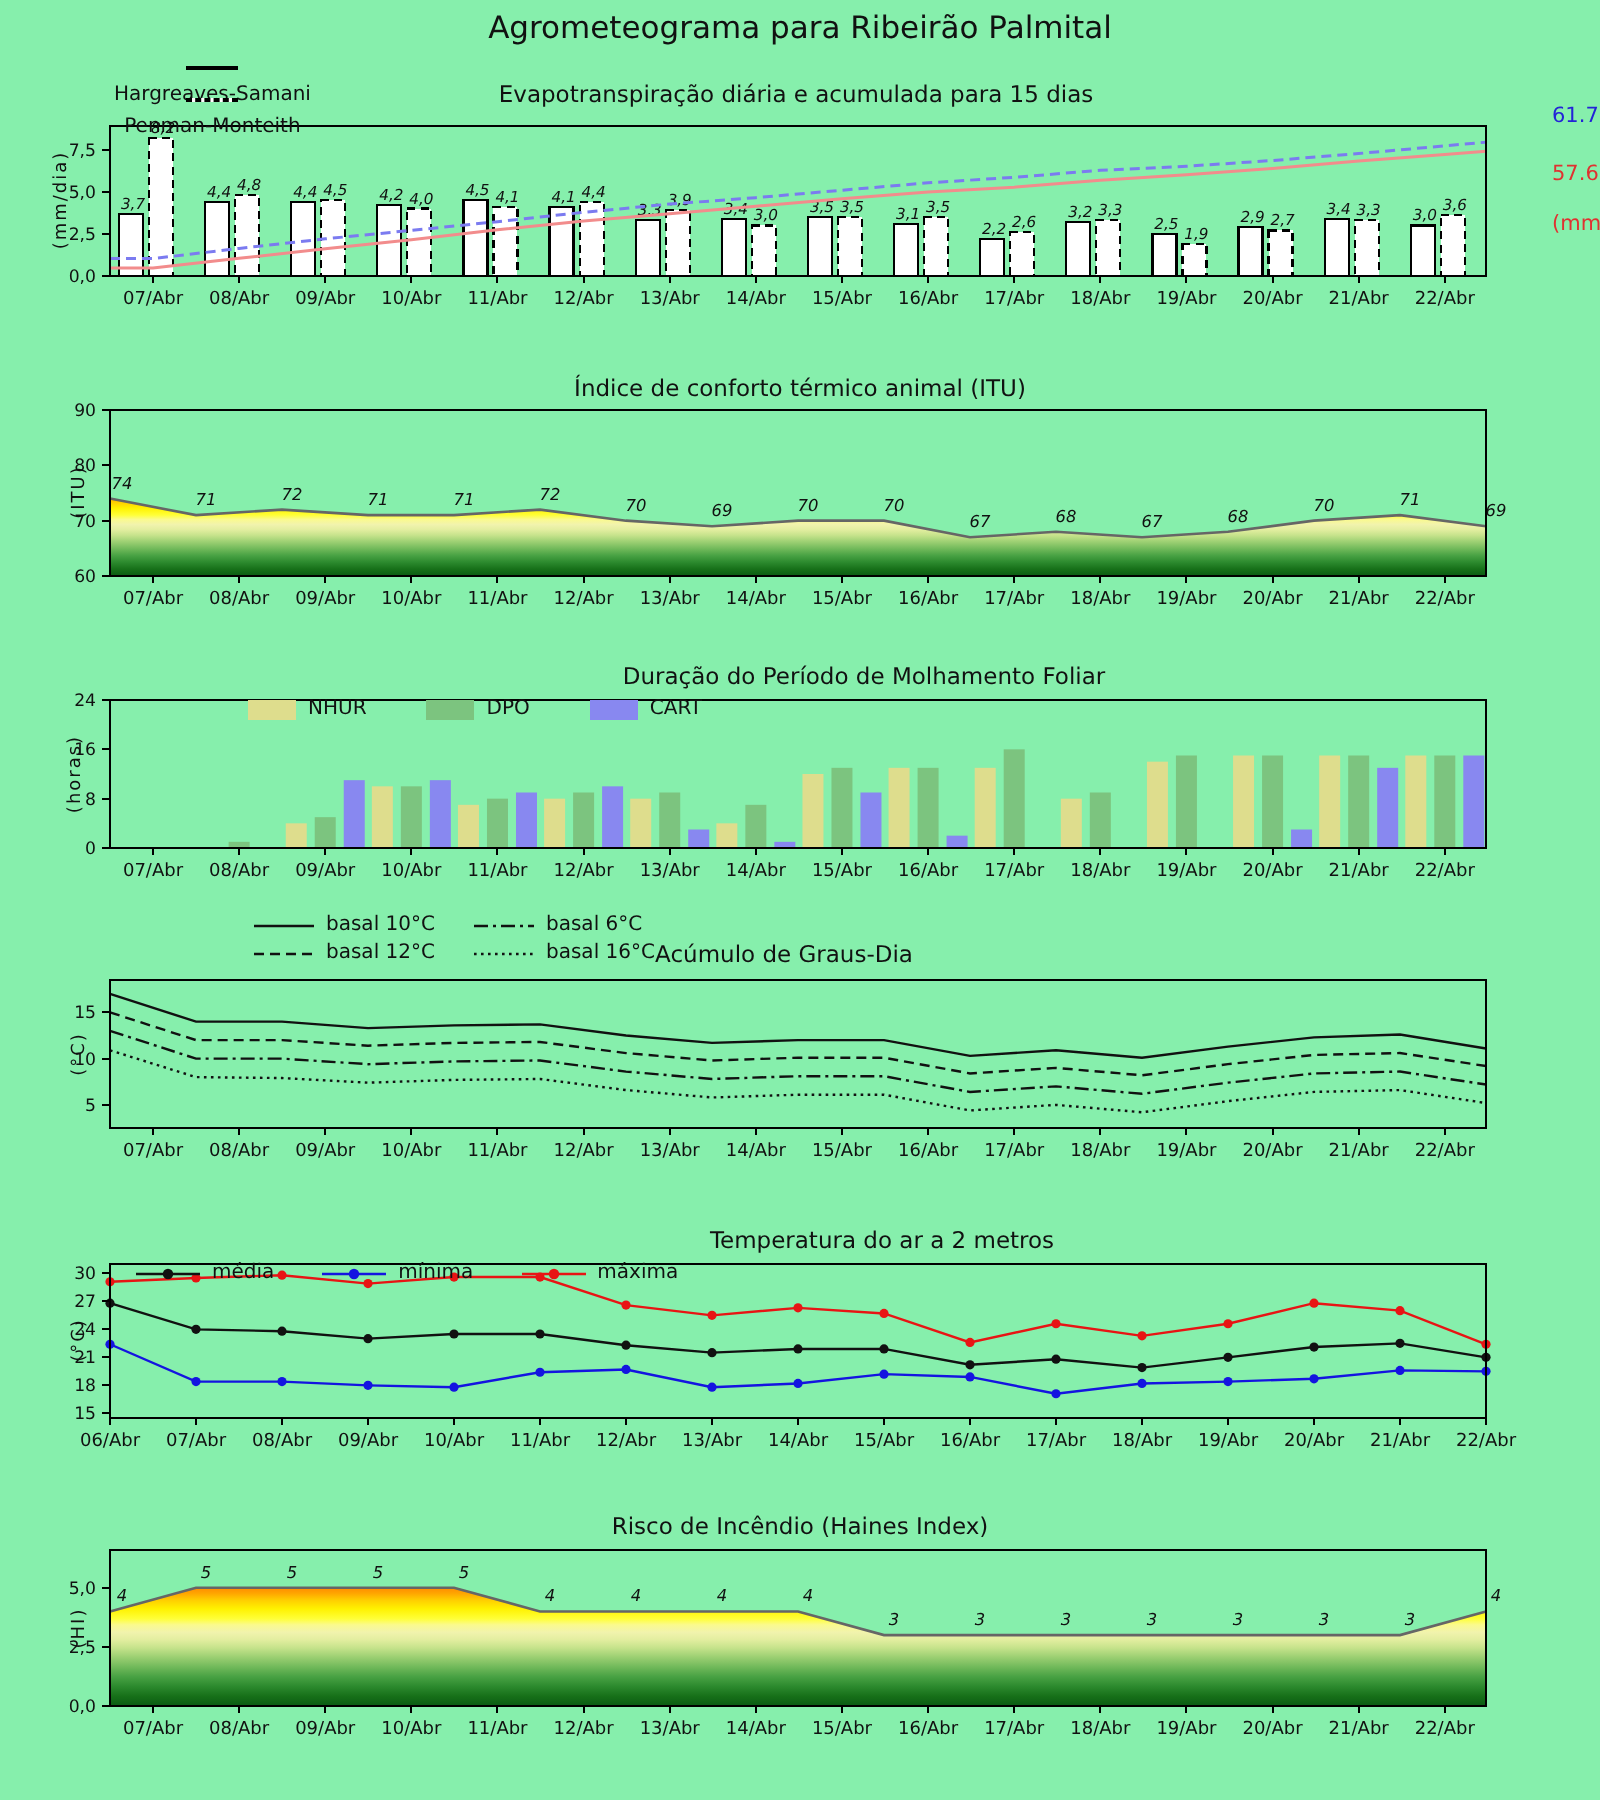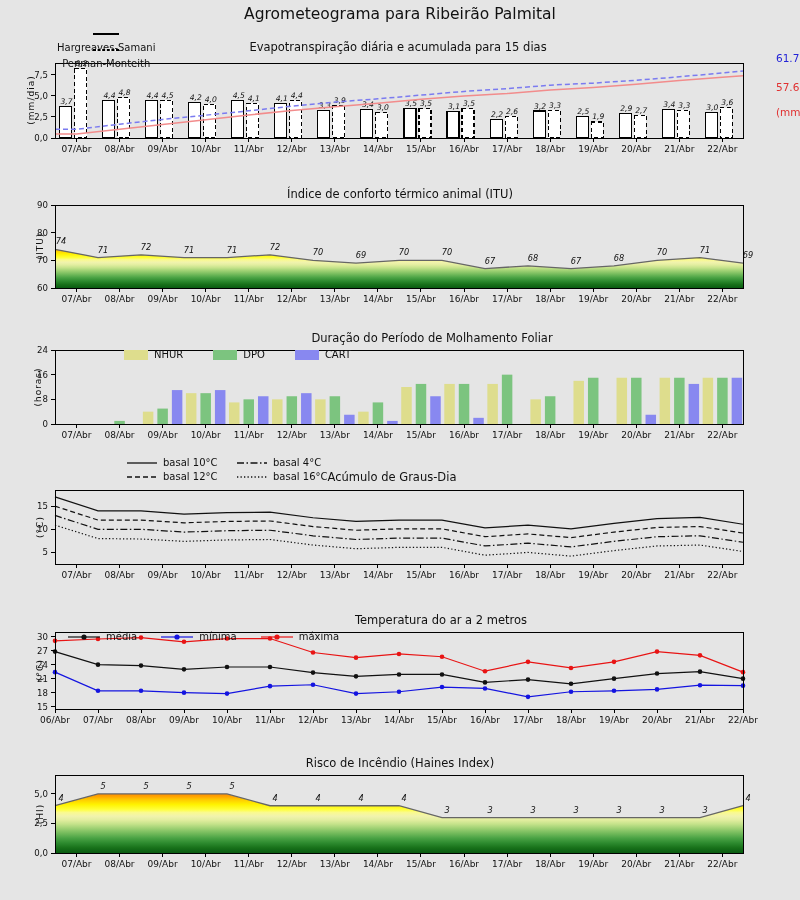--- a/index.html
+++ b/index.html
@@ -1,16 +1,16 @@
 <!DOCTYPE html>
 <html><head>
 <meta charset="utf-8">
 <style>
   html,body{margin:0;padding:0;background:#fff;}
-  .fig{position:relative;width:800px;height:900px;background:#e5e5e5;
+  .fig{position:relative;width:800px;height:900px;background:#86efac;
        font-family:"DejaVu Sans","Liberation Sans",sans-serif;color:#111;overflow:hidden;}
   .fig svg text{font-family:"DejaVu Sans","Liberation Sans",sans-serif;}
   .main-title{position:absolute;left:0;top:5px;width:100%;text-align:center;
        font-size:15.5px;color:#111;}
   .stitle{position:absolute;transform:translateX(-50%);font-size:11.5px;white-space:nowrap;color:#111;}
   .ylab{position:absolute;transform:translate(-50%,-50%) rotate(-90deg);
        font-size:9px;letter-spacing:1px;white-space:nowrap;color:#111;}
   .legend{position:absolute;display:flex;align-items:center;font-size:10px;color:#111;margin-top:20px;}
   .legend .item{display:flex;align-items:center;gap:6px;white-space:nowrap;}
   .legend1{position:absolute;left:57px;top:33px;font-size:10px;}
@@ -591,21 +591,21 @@
     <div class="item">
       <svg width="30" height="10">
           <line x1="0" y1="5" x2="30" y2="5" stroke="#111" stroke-width="1.3"></line>
         </svg>
       <span>basal 10°C</span>
     </div>
     <div class="item">
       <svg width="30" height="10">
           <line x1="0" y1="5" x2="30" y2="5" stroke="#111" stroke-width="1.3" stroke-dasharray="7,2.5,1.5,2.5"></line>
         </svg>
-      <span>basal 4°C</span>
+      <span>basal 6°C</span>
     </div>
     <div class="item">
       <svg width="30" height="10">
           <line x1="0" y1="5" x2="30" y2="5" stroke="#111" stroke-width="1.3" stroke-dasharray="5,3"></line>
         </svg>
       <span>basal 12°C</span>
     </div>
     <div class="item">
       <svg width="30" height="10">
           <line x1="0" y1="5" x2="30" y2="5" stroke="#111" stroke-width="1.3" stroke-dasharray="1.3,2.2"></line>

